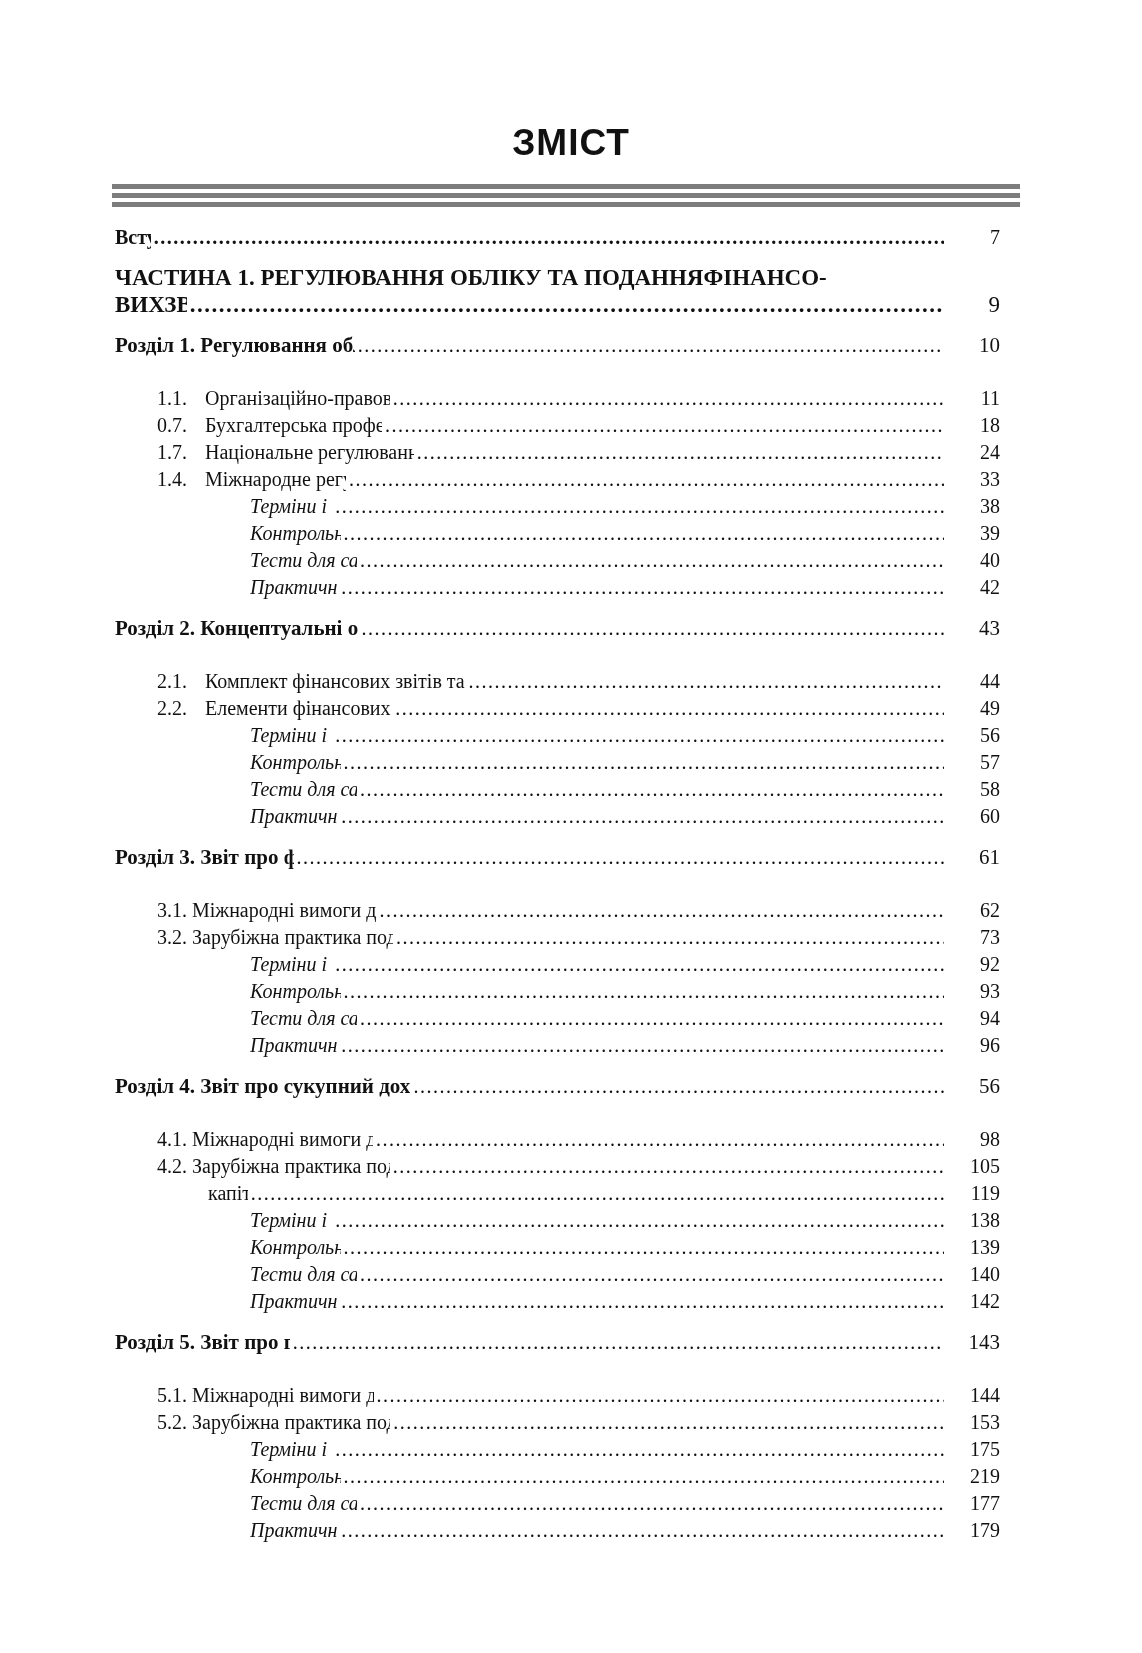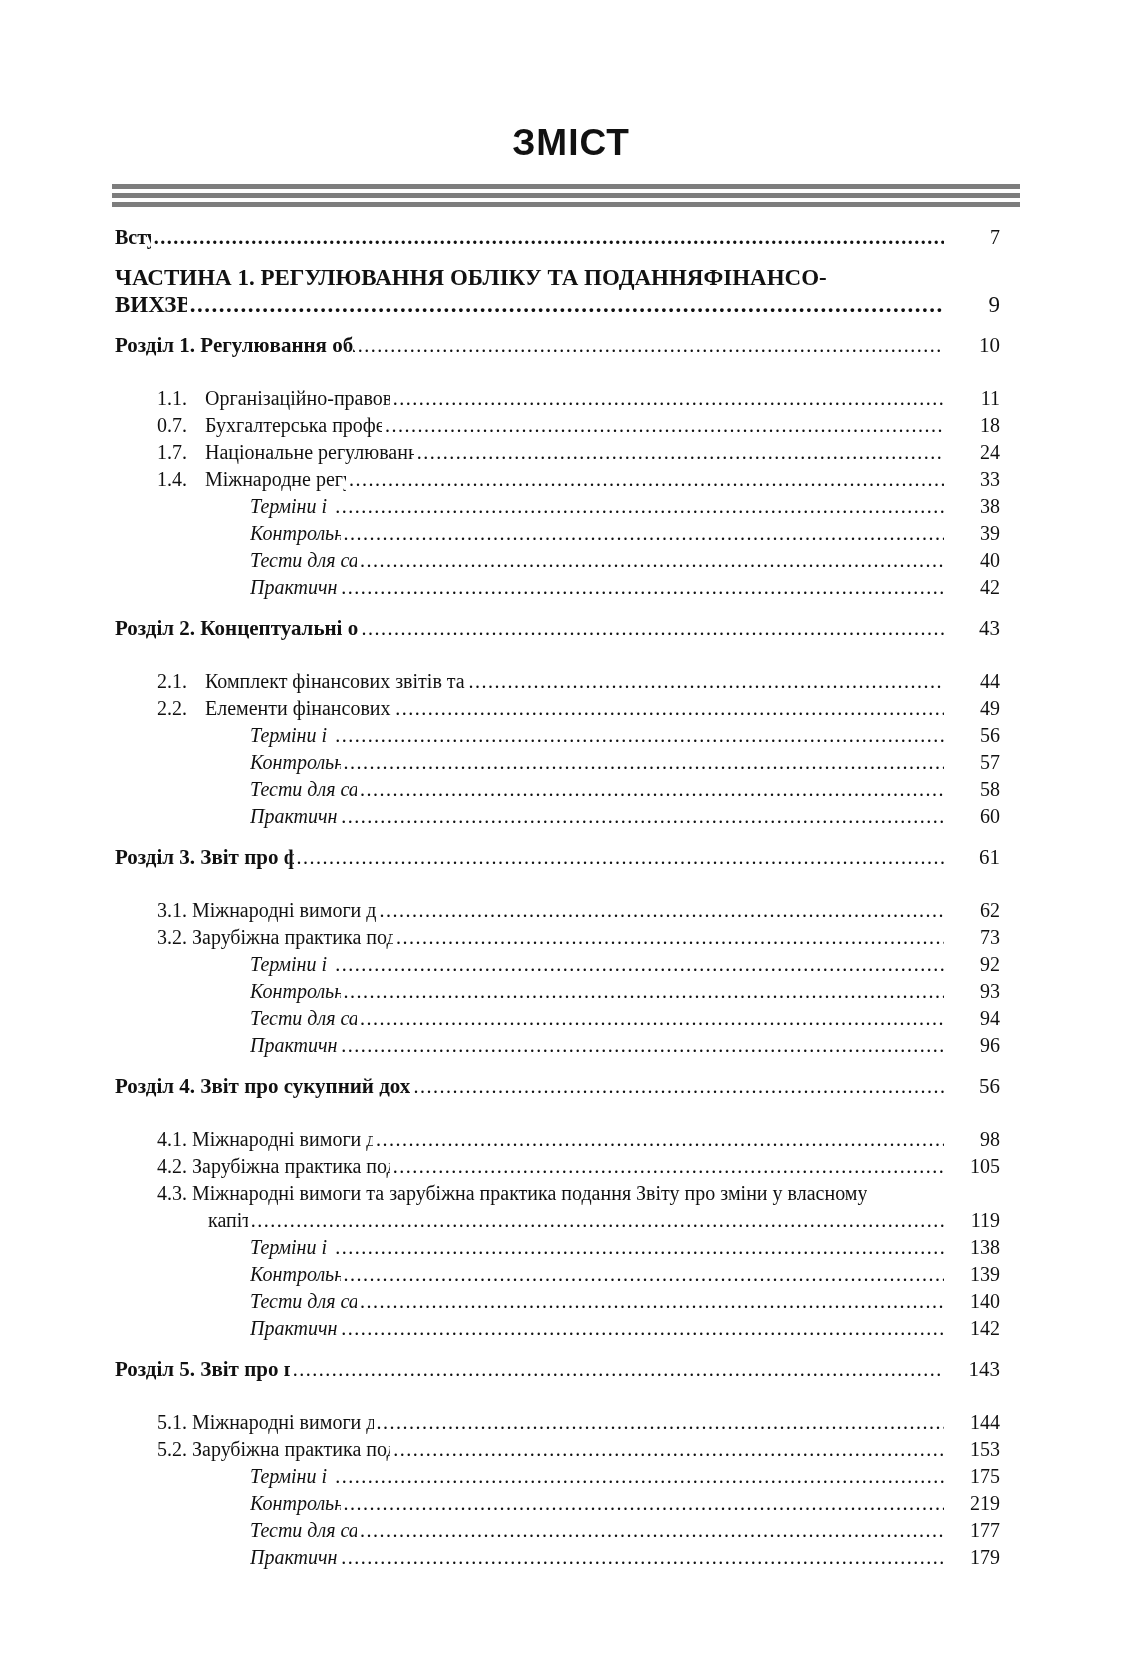--- a/index.html
+++ b/index.html
@@ -254,26 +254,20 @@
     <span class="label">4.1. Міжнародні вимоги до Звіту про сукупний дохід</span>
     <span class="leader"></span>
     <span class="pagenum">98</span>
   </div>
       <div class="toc-row s-sub">
 
     <span class="label">4.2. Зарубіжна практика подання Звіту про сукупний дохід</span>
     <span class="leader"></span>
     <span class="pagenum">105</span>
   </div>
-      <div class="toc-row s-wrap1">
-
-    <span class="label">4.3. Міжнародні вимоги та зарубіжна практика подання Звіту про зміни у власному</span>
-
-    <span class="pagenum"></span>
-  </div>
       <div class="toc-row s-wrap2">
 
     <span class="label">капіталі</span>
     <span class="leader"></span>
     <span class="pagenum">119</span>
   </div>
       <div class="toc-row s-italic">
 
     <span class="label">Терміни і поняття</span>
     <span class="leader"></span>

